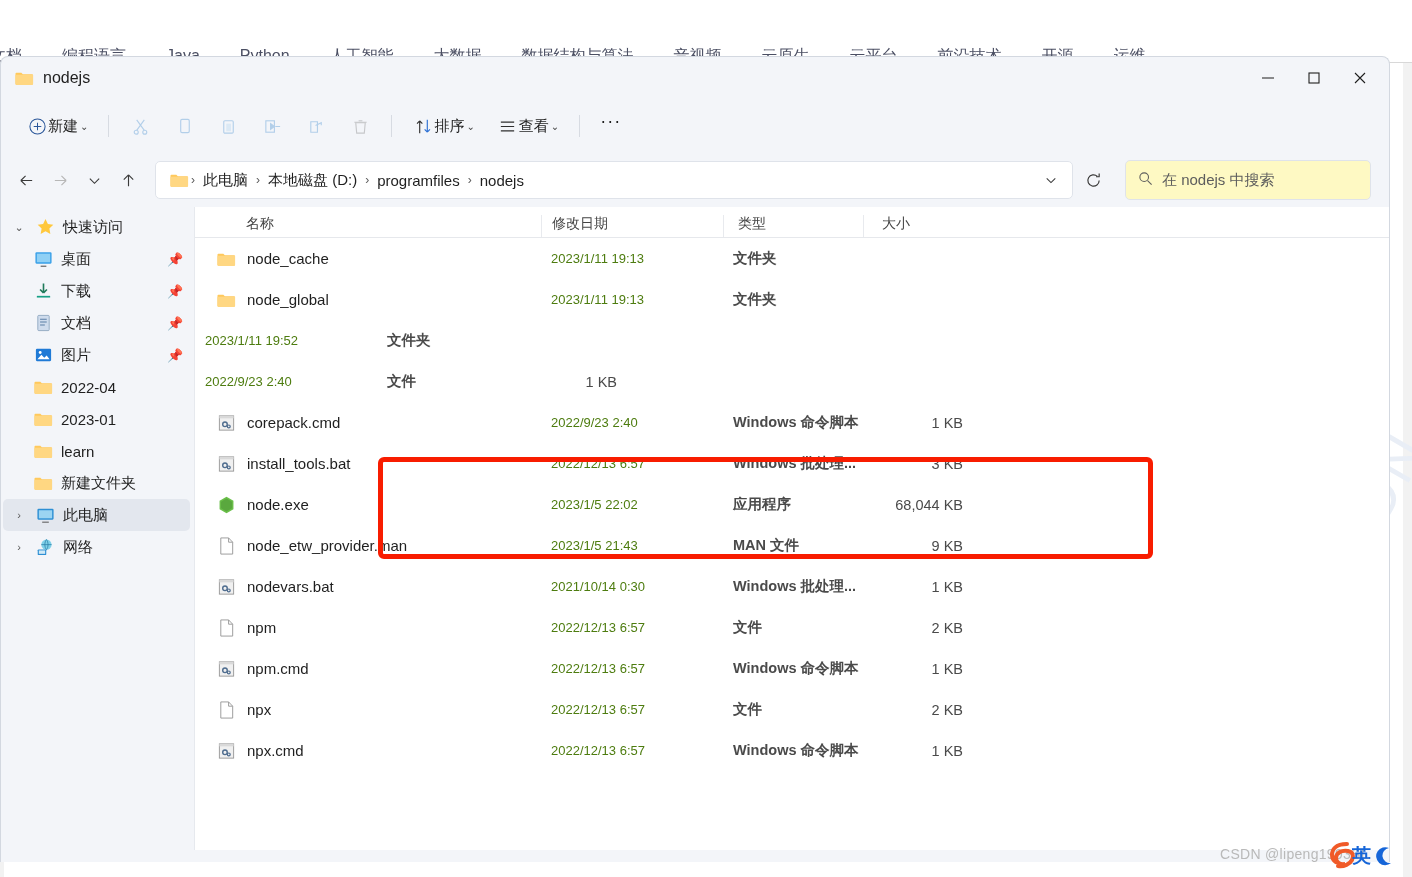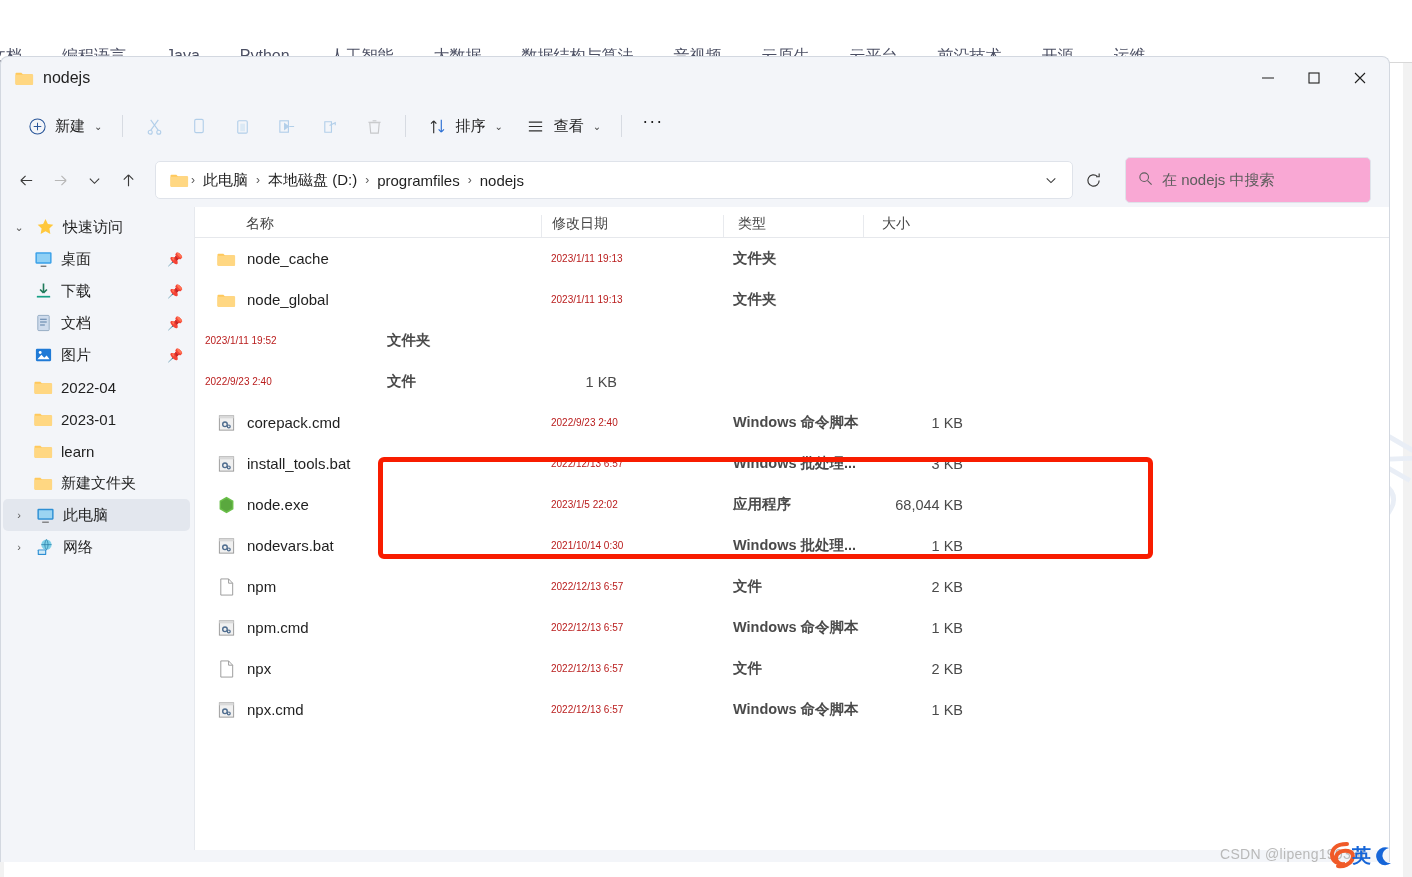--- a/index.html
+++ b/index.html
@@ -91,21 +91,21 @@
     color:#1f1f1f;
   }
   #win-controls { position:absolute; right:6px; top:0; display:flex; }
 
   
   #toolbar {
     height:54px; display:flex; align-items:center;
     padding-left:14px; gap:0px;
   }
   .tb-item {
-    height:36px; display:flex; align-items:center; gap:7px;
+    height:36px; display:flex; align-items:center; 
     padding:0 11px; border-radius:5px;
     font-size:15px; color:#1f1f1f;
     cursor:default;
   }
   .tb-icon { width:22px; height:22px; display:flex; align-items:center; justify-content:center; }
   .tb-sep { width:1px; height:22px; background:#d7dbe2; margin:0 9px; }
   .chev { font-size:10px; color:#444; margin-left:2px; }
   .dim { opacity:.42; }
 
   
@@ -126,22 +126,22 @@
   }
   #crumbs { flex:1; display:flex; align-items:center; gap:0; overflow:hidden; }
   .crumb { padding:3px 6px; border-radius:3px; white-space:nowrap; }
   .crumb-sep { color:#5b5b5b; font-size:12px; padding:0 2px; }
   #addr-drop { width:30px; height:30px; display:flex; align-items:center; justify-content:center; color:#3a3a3a; font-size:12px; }
   #refresh-btn {
     width:36px; height:38px; margin-left:2px;
     display:flex; align-items:center; justify-content:center; color:#3a3a3a;
   }
   #searchbox {
-    width:246px; height:46px; margin-left:14px;
-    background:#f9a8d4; border:1px solid #dfe3ea; border-radius:5px;
+    width:246px; height:40px; margin-left:14px;
+    background:#fef9c3; border:1px solid #dfe3ea; border-radius:5px;
     display:flex; align-items:center; gap:9px; padding:0 12px;
     font-size:15px; color:#5d5d5d;
   }
 
   
   #wbody { display:flex; height:643px; }
   #sidebar {
     width:193px; background:#f3f5f9; padding-top:4px;
     font-size:15px; color:#1f1f1f; overflow:hidden;
   }
@@ -170,21 +170,21 @@
   .col-date { width:182px; padding-left:10px; }
   .col-type { width:140px; padding-left:14px; }
   .col-size { width:100px; padding-left:18px; }
   #sortcaret {
     position:absolute; left:183px; top:-8px; font-size:13px; color:#555;
   }
   #colhead-rule { height:1px; background:#e6e8ec; }
 
   .row { display:flex; align-items:center; height:41px; font-size:15px; color:#1f1f1f; }
   .cell-name { width:346px; display:flex; align-items:center; gap:11px; padding-left:22px; }
-  .cell-date { width:182px; padding-left:10px; color:#b91c1c; font-size:10px; }
+  .cell-date { width:182px; padding-left:10px; color:#4d7c0f; font-size:13px; }
   .cell-type { width:140px; padding-left:10px; color:#4a4a4a; font-size:14.5px;font-weight:bold; }
   .cell-size { width:100px; padding-left:18px; color:#4a4a4a; font-size:14.5px; text-align:right; }
 
   .ic { width:19px; height:20px; flex:none; display:block; }
 
   
   #annot {
     position:absolute; left:183px; top:250px;
     width:775px; height:102px;
     border:5px solid #f81c00; border-radius:6px;
@@ -612,20 +612,34 @@
               <span>node.exe</span>
             </div>
             <div class="cell-date">2023/1/5 22:02</div>
             <div class="cell-type">应用程序</div>
             <div class="cell-size">68,044 KB</div>
           </div>
           <div class="row">
             <div class="cell-name">
               <span>
                 <svg class="ic" viewBox="0 0 20 20">
+                  <path d="M4 1.5h8.2L16.5 6v12.5H4z" fill="#ffffff" stroke="#9a9a9a" stroke-width="1"></path>
+                  <path d="M12.2 1.5V6h4.3" fill="none" stroke="#9a9a9a" stroke-width="1"></path>
+                </svg>
+              </span>
+              <span>node_etw_provider.man</span>
+            </div>
+            <div class="cell-date">2023/1/5 21:43</div>
+            <div class="cell-type">MAN 文件</div>
+            <div class="cell-size">9 KB</div>
+          </div>
+          <div class="row">
+            <div class="cell-name">
+              <span>
+                <svg class="ic" viewBox="0 0 20 20">
                   <rect x="2.5" y="2.5" width="15" height="15" fill="#f0f0f0" stroke="#9a9a9a" stroke-width="1"></rect>
                   <rect x="2.5" y="2.5" width="15" height="2.6" fill="#d9d9d9"></rect>
                   <circle cx="8.4" cy="11.4" r="2.4" fill="none" stroke="#4f6d8f" stroke-width="1.5"></circle>
                   <circle cx="12.4" cy="13.6" r="1.5" fill="none" stroke="#4f6d8f" stroke-width="1.3"></circle>
                 </svg>
               </span>
               <span>nodevars.bat</span>
             </div>
             <div class="cell-date">2021/10/14 0:30</div>
             <div class="cell-type">Windows 批处理...</div>

